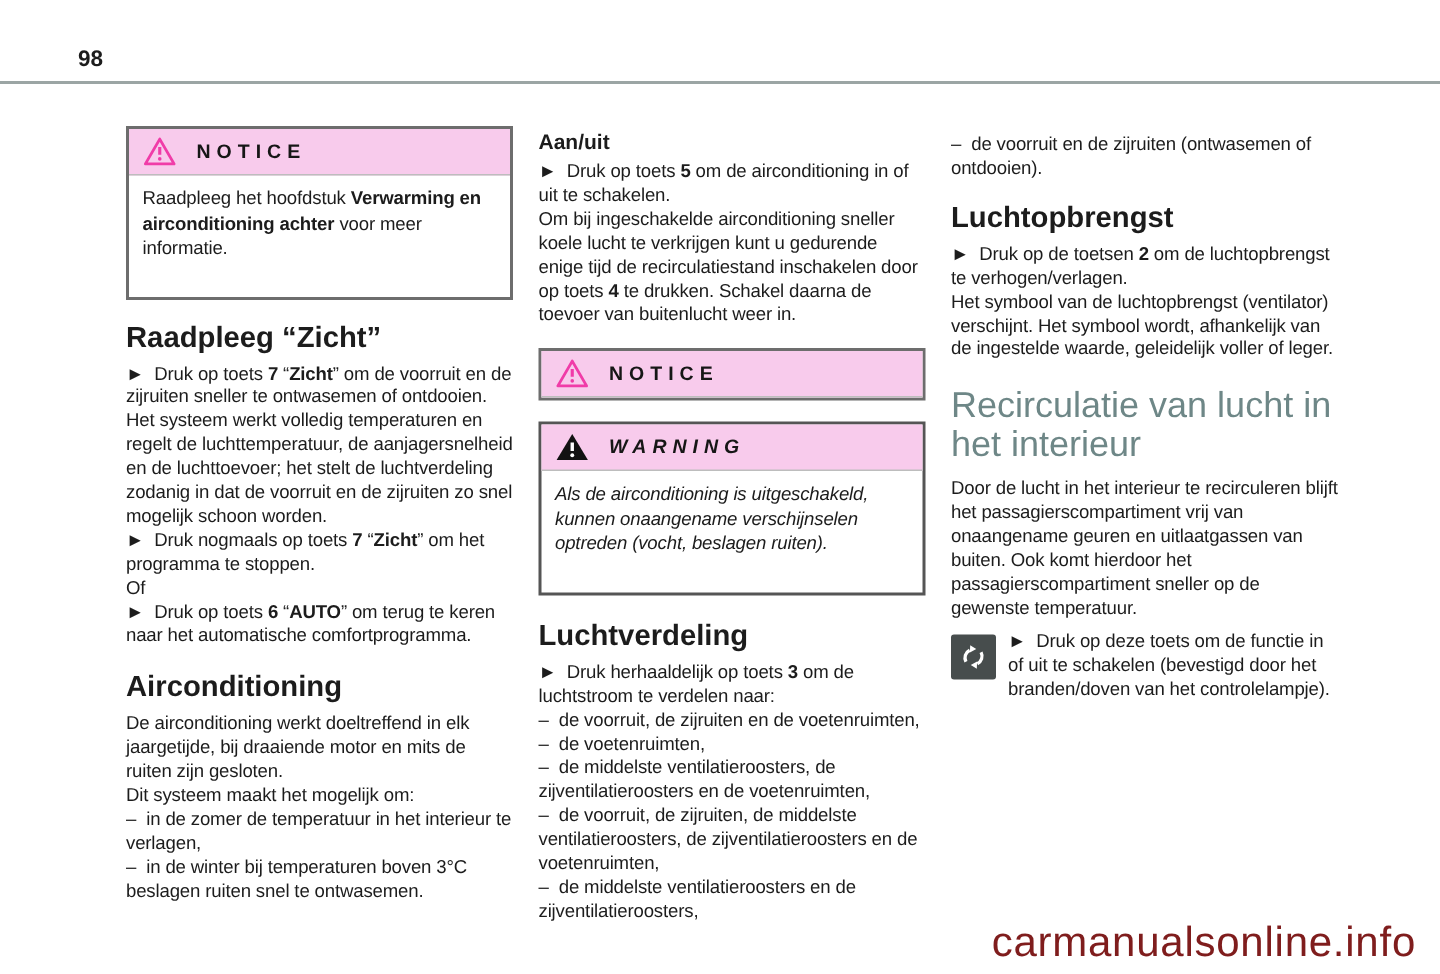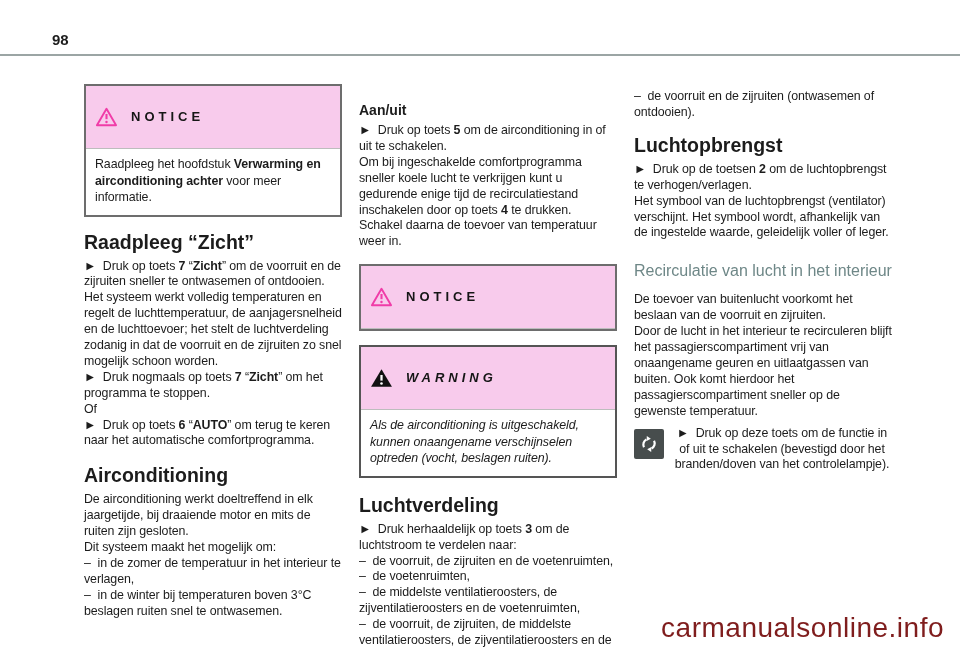--- a/index.html
+++ b/index.html
@@ -13,32 +13,32 @@
   .columns{
     position:absolute;left:84px;top:84px;width:808px;
     display:grid;grid-template-columns:258px 258px 258px;column-gap:17px;
   }
   .col{font-size:12.4px;line-height:15.9px;letter-spacing:-0.1px;}
   .col2{padding-top:2px;}
   .col3{padding-top:5px;}
   p{margin:0;}
   b{font-weight:bold;}
   h2.section-heading{font-size:19.5px;line-height:22px;font-weight:bold;margin:15px 0 6px;letter-spacing:0;}
-  h3.sub-heading{font-size:14px;line-height:17px;font-weight:bold;margin:16px 0 4px;letter-spacing:0;}
-  h2.grey-heading{font-size:16px;line-height:26px;font-weight:normal;color:#6e8787;margin:17px 0 8px;letter-spacing:0;}
+  h3.sub-heading{font-size:14px;line-height:17px;font-weight:bold;margin:0 0 4px;letter-spacing:0;}
+  h2.grey-heading{font-size:24px;line-height:26px;font-weight:normal;color:#6e8787;margin:17px 0 8px;letter-spacing:0;}
   .alert{border:2px solid #6d6d6d;background:#fff;margin:0 0 14px 0;}
   .alert--warning{border-color:#555;font-style:italic;}
   .alert-header{
     background:#f8cbec;display:flex;align-items:center;gap:13px;
-    padding:21px 9px;border-bottom:1px solid #bdbdbd;
+    padding:5px 9px;border-bottom:1px solid #bdbdbd;
   }
   .alert-title{font-size:13px;font-weight:bold;letter-spacing:4px;color:#161616;}
-  .alert-body{padding:7px 9px 9px;font-size:12.4px;line-height:16.5px;}
+  .alert-body{padding:7px 9px 24px;font-size:12.4px;line-height:16.5px;}
   .tri{display:inline-flex;flex:0 0 auto;}
-  .recirc-para{margin-top:6px;text-align:center;}
+  .recirc-para{margin-top:6px;}
   .recirc-icon{
     float:left;width:30px;height:30px;margin:3px 8px 2px 0;
     background:#474d4d;border-radius:2px;
     display:flex;align-items:center;justify-content:center;
   }
   .mt14{margin-top:14px;}
   .watermark{
     position:absolute;right:16px;top:612px;
     font-size:28px;color:#7f1d1d;letter-spacing:0.5px;
   }
@@ -76,21 +76,21 @@
     <h2 class="section-heading">Airconditioning</h2>
     <p><span>De airconditioning werkt doeltreffend in elk jaargetijde, bij draaiende motor en mits de ruiten zijn gesloten.</span></p>
     <p><span>Dit systeem maakt het mogelijk om:</span></p>
     <p><span>–&nbsp; in de zomer de temperatuur in het interieur te verlagen,</span></p>
     <p><span>–&nbsp; in de winter bij temperaturen boven 3°C beslagen ruiten snel te ontwasemen.</span></p>
   </section>
 
   <section class="col col2">
     <h3 class="sub-heading">Aan/uit</h3>
     <p><span>►&nbsp; Druk op toets </span><b>5</b><span> om de airconditioning in of uit te schakelen.</span></p>
-    <p><span>Om bij ingeschakelde comfortprogramma sneller koele lucht te verkrijgen kunt u gedurende enige tijd de recirculatiestand inschakelen door op toets </span><b>4</b><span> te drukken. Schakel daarna de toevoer van temperatuur weer in.</span></p>
+    <p><span>Om bij ingeschakelde airconditioning sneller koele lucht te verkrijgen kunt u gedurende enige tijd de recirculatiestand inschakelen door op toets </span><b>4</b><span> te drukken. Schakel daarna de toevoer van buitenlucht weer in.</span></p>
 
     <aside class="alert mt14">
       <div class="alert-header">
         <span class="tri">
           <svg width="23" height="20" viewBox="0 0 26 23">
             <path d="M13 2 L24 21 L2 21 Z" fill="none" stroke="#f03ca8" stroke-width="2.2" stroke-linejoin="round"></path>
             <path d="M13 8 L13 14" stroke="#f03ca8" stroke-width="2.4"></path>
             <circle cx="13" cy="17.2" r="1.4" fill="#f03ca8"></circle>
           </svg>
         </span>
@@ -122,21 +122,20 @@
   </section>
 
   <section class="col col3">
     <p><span>–&nbsp; de voorruit en de zijruiten (ontwasemen of ontdooien).</span></p>
 
     <h2 class="section-heading" style="margin-top:13px">Luchtopbrengst</h2>
     <p><span>►&nbsp; Druk op de toetsen </span><b>2</b><span> om de luchtopbrengst te verhogen/verlagen.</span></p>
     <p><span>Het symbool van de luchtopbrengst (ventilator) verschijnt. Het symbool wordt, afhankelijk van de ingestelde waarde, geleidelijk voller of leger.</span></p>
 
     <h2 class="grey-heading">Recirculatie van lucht in het interieur</h2>
-    <p><span>De toevoer van buitenlucht voorkomt het beslaan van de voorruit en zijruiten.</span></p>
     <p><span>Door de lucht in het interieur te recirculeren blijft het passagierscompartiment vrij van onaangename geuren en uitlaatgassen van buiten. Ook komt hierdoor het passagierscompartiment sneller op de gewenste temperatuur.</span></p>
 
     <div class="recirc-para">
       <span class="recirc-icon">
         <svg width="22" height="22" viewBox="0 0 24 24">
           <g stroke="#ffffff" stroke-width="2.4" fill="none">
             <path d="M6.5 15.5 A6.2 6.2 0 0 1 9.2 7.1"></path>
             <path d="M17.5 8.5 A6.2 6.2 0 0 1 14.8 16.9"></path>
           </g>
           <polygon points="9.6,3.4 14.0,6.2 9.4,8.8" fill="#ffffff"></polygon>

